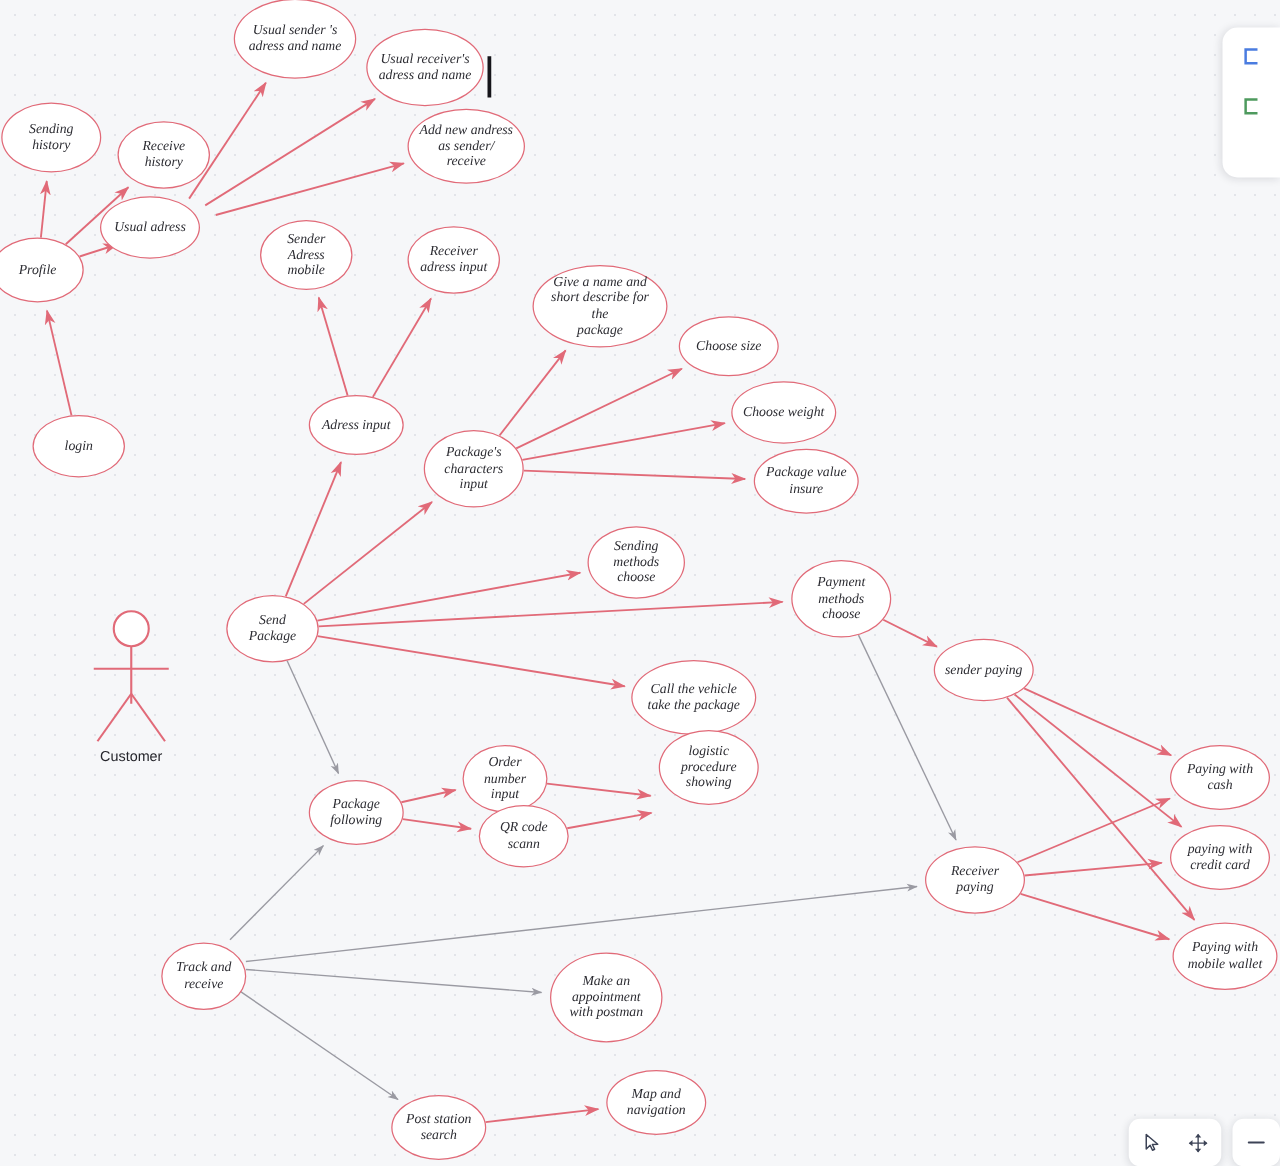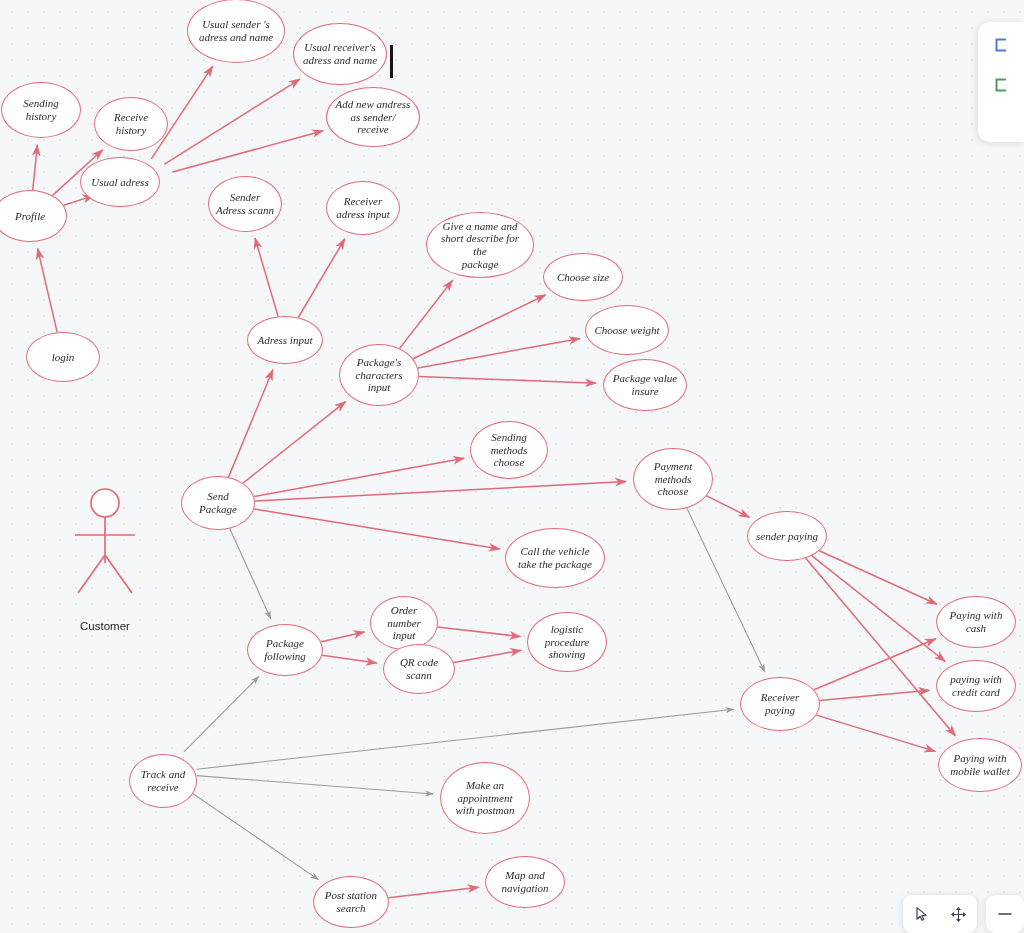--- a/index.html
+++ b/index.html
@@ -219,21 +219,21 @@
         <span class="node-label">Usual adress</span>
       </div>
       <div class="node" style="left: -7px; top: 190px; width: 74px; height: 52px;">
         <span class="node-label">Profile</span>
       </div>
       <div class="node" style="left: 26px; top: 332px; width: 74px; height: 50px;">
         <span class="node-label">login</span>
       </div>
       <div class="node" style="left: 208px; top: 176px; width: 74px; height: 56px;">
         <span class="node-label">Sender
-Adress scann</span>
+Adress mobile</span>
       </div>
       <div class="node" style="left: 326px; top: 181px; width: 74px; height: 54px;">
         <span class="node-label">Receiver
 adress input</span>
       </div>
       <div class="node" style="left: 247px; top: 316px; width: 76px; height: 48px;">
         <span class="node-label">Adress input</span>
       </div>
       <div class="node" style="left: 339px; top: 344px; width: 80px; height: 62px;">
         <span class="node-label">Package's
@@ -298,21 +298,21 @@
       </div>
       <div class="node" style="left: 370px; top: 596px; width: 68px; height: 54px;">
         <span class="node-label">Order
 number
 input</span>
       </div>
       <div class="node" style="left: 383px; top: 644px; width: 72px; height: 50px;">
         <span class="node-label">QR code
 scann</span>
       </div>
-      <div class="node" style="left: 527px; top: 612px; width: 80px; height: 60px;">
+      <div class="node" style="left: 527px; top: 584px; width: 80px; height: 60px;">
         <span class="node-label">logistic
 procedure
 showing</span>
       </div>
       <div class="node" style="left: 129px; top: 754px; width: 68px; height: 54px;">
         <span class="node-label">Track and
 receive</span>
       </div>
       <div class="node" style="left: 440px; top: 762px; width: 90px; height: 72px;">
         <span class="node-label">Make an
@@ -331,21 +331,21 @@
 
   <div id="actor-customer" style="left:64px; top:487px; width:82px; height:110px;">
     <svg width="82" height="110" viewBox="0 0 82 110">
       <circle cx="41" cy="16" r="14" fill="#ffffff" stroke="#e16a78" stroke-width="1.7"></circle>
       <line x1="41" y1="30" x2="41" y2="76" stroke="#e16a78" stroke-width="1.7"></line>
       <line x1="11" y1="48" x2="71" y2="48" stroke="#e16a78" stroke-width="1.7"></line>
       <line x1="41" y1="68" x2="14" y2="106" stroke="#e16a78" stroke-width="1.7"></line>
       <line x1="41" y1="68" x2="68" y2="106" stroke="#e16a78" stroke-width="1.7"></line>
     </svg>
   </div>
-  <div class="actor-name" style="left:50px; top:600px;margin-top:20px;">Customer</div>
+  <div class="actor-name" style="left:50px; top:600px;">Customer</div>
 
   <div id="text-caret" style="left:390px; top:45px;"></div>
 
   <div id="right-panel">
     <div class="panel-btn">
       <svg width="18" height="18" viewBox="0 0 18 18">
         <path d="M3.5,2.5 L14,2.5 L14,4.5 L5.5,4.5 L5.5,13.5 L14,13.5 L14,15.5 L3.5,15.5 Z" fill="#4a7ce0"></path>
       </svg>
     </div>
     <div class="panel-btn">

